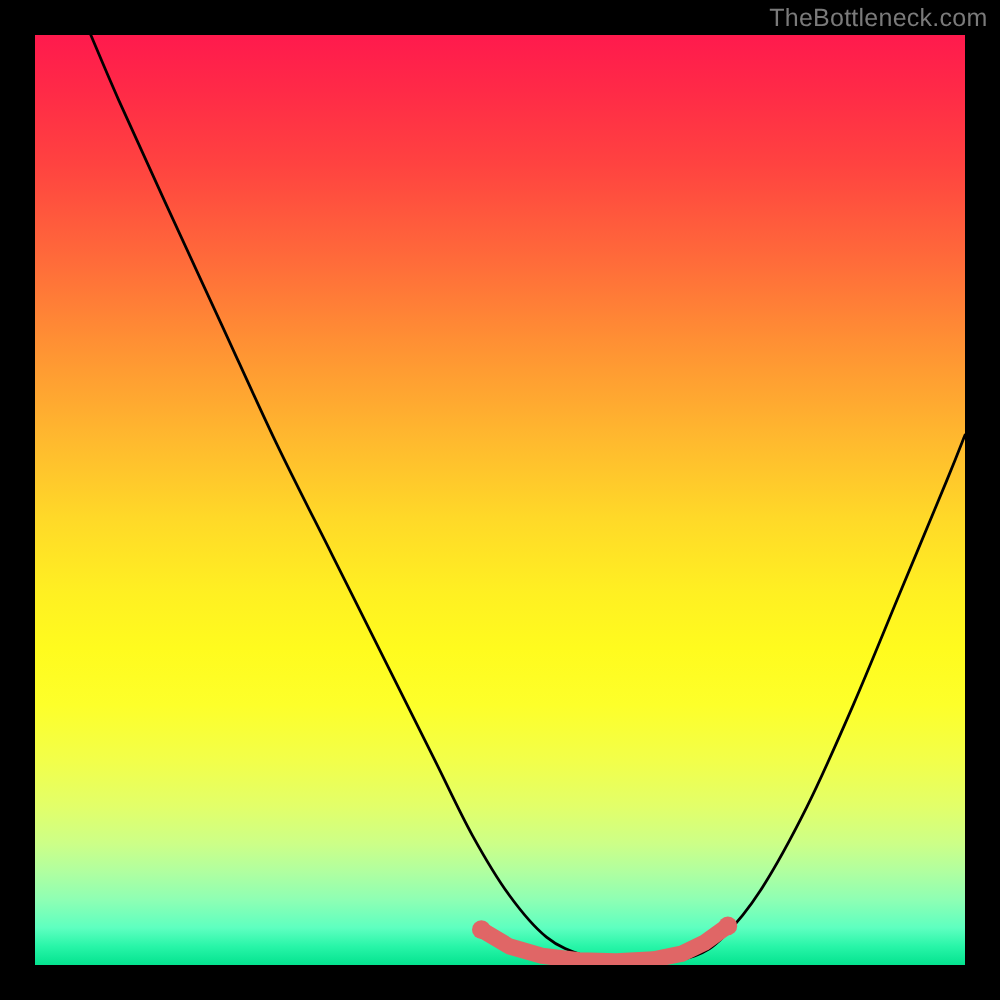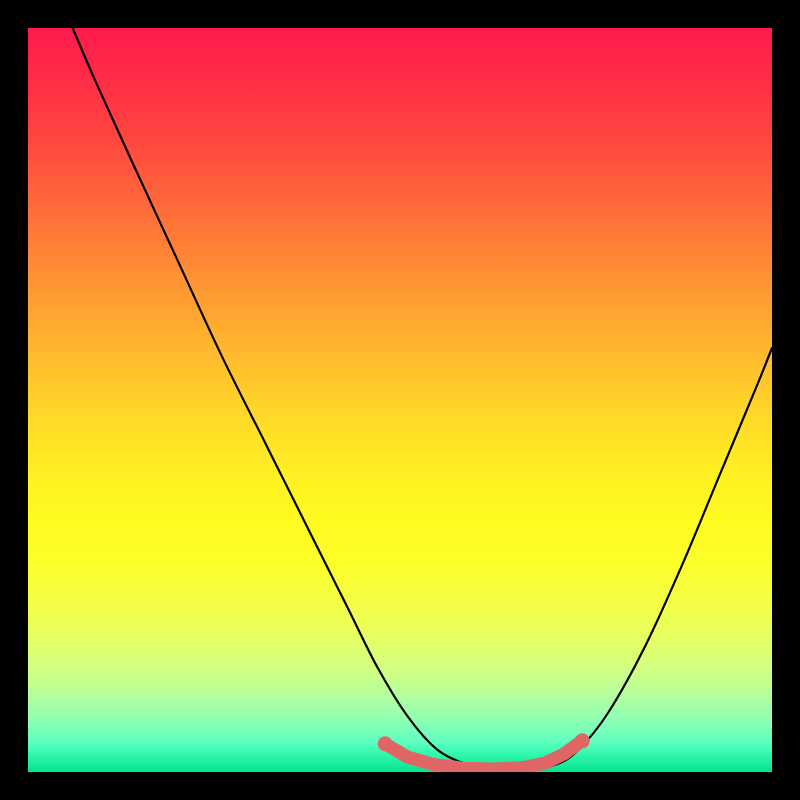--- a/index.html
+++ b/index.html
@@ -87,13 +87,14 @@
     <div class="gradient"></div>
     <svg class="curve-svg" viewBox="0 0 744 744" preserveAspectRatio="none">
       <path class="curve-line" d="M 44.64,0 C 48.36,8.679999999999987 57.03999999999999,29.759999999999916 66.96,52.07999999999993 C 76.88,74.39999999999993 90.52000000000001,104.16000000000007 104.16000000000001,133.92000000000007 C 117.80000000000001,163.6800000000001 133.92000000000002,198.4 148.8,230.64 C 163.68,262.88 178.56,296.35999999999996 193.44,327.35999999999996 C 208.32,358.35999999999996 223.20000000000002,386.88 238.08,416.64 C 252.96,446.4 269.08000000000004,478.64 282.72,505.91999999999996 C 296.36,533.1999999999999 308.76,557.9999999999999 319.92,580.3199999999999 C 331.08000000000004,602.64 339.76,621.86 349.68,639.84 C 359.6,657.82 369.52,674.5600000000001 379.44,688.2 C 389.36,701.84 399.28000000000003,713.62 409.20000000000005,721.68 C 419.12000000000006,729.7399999999999 429.03999999999996,733.212 438.96,736.56 C 448.88,739.9079999999999 458.8,740.9 468.72,741.768 C 478.64000000000004,742.6360000000001 488.56,742.6360000000001 498.48,741.768 C 508.40000000000003,740.9 519.5600000000001,739.9079999999999 528.24,736.56 C 536.92,733.212 541.8799999999999,730.3599999999999 550.56,721.68 C 559.24,713 569.1600000000001,701.84 580.32,684.48 C 591.48,667.12 605.12,642.3199999999999 617.52,617.52 C 629.92,592.72 642.32,564.1999999999999 654.72,535.68 C 667.12,507.15999999999997 679.5200000000001,476.15999999999997 691.9200000000001,446.4 C 704.32,416.64 720.44,378.2 729.12,357.12 C 737.8,336.04 741.52,326.12 744,319.92"></path>
       <g class="markers">
           <path d="M 357.12,715.728 L 379.44,729.12 L 405.48,736.56 L 435.23999999999995,740.28 L 465,741.024 L 494.76000000000005,739.536 L 517.0799999999999,735.072 L 535.68,726.144 L 554.28,712.752"></path>
           <circle cx="357.12" cy="715.728" r="7.5" fill="#e06666" stroke="none"></circle>
           <circle cx="554.28" cy="712.752" r="7.5" fill="#e06666" stroke="none"></circle>
         </g>
     </svg>
   </div>
+  <div class="watermark">TheBottleneck.com</div>
 </div>
 
 </body></html>

